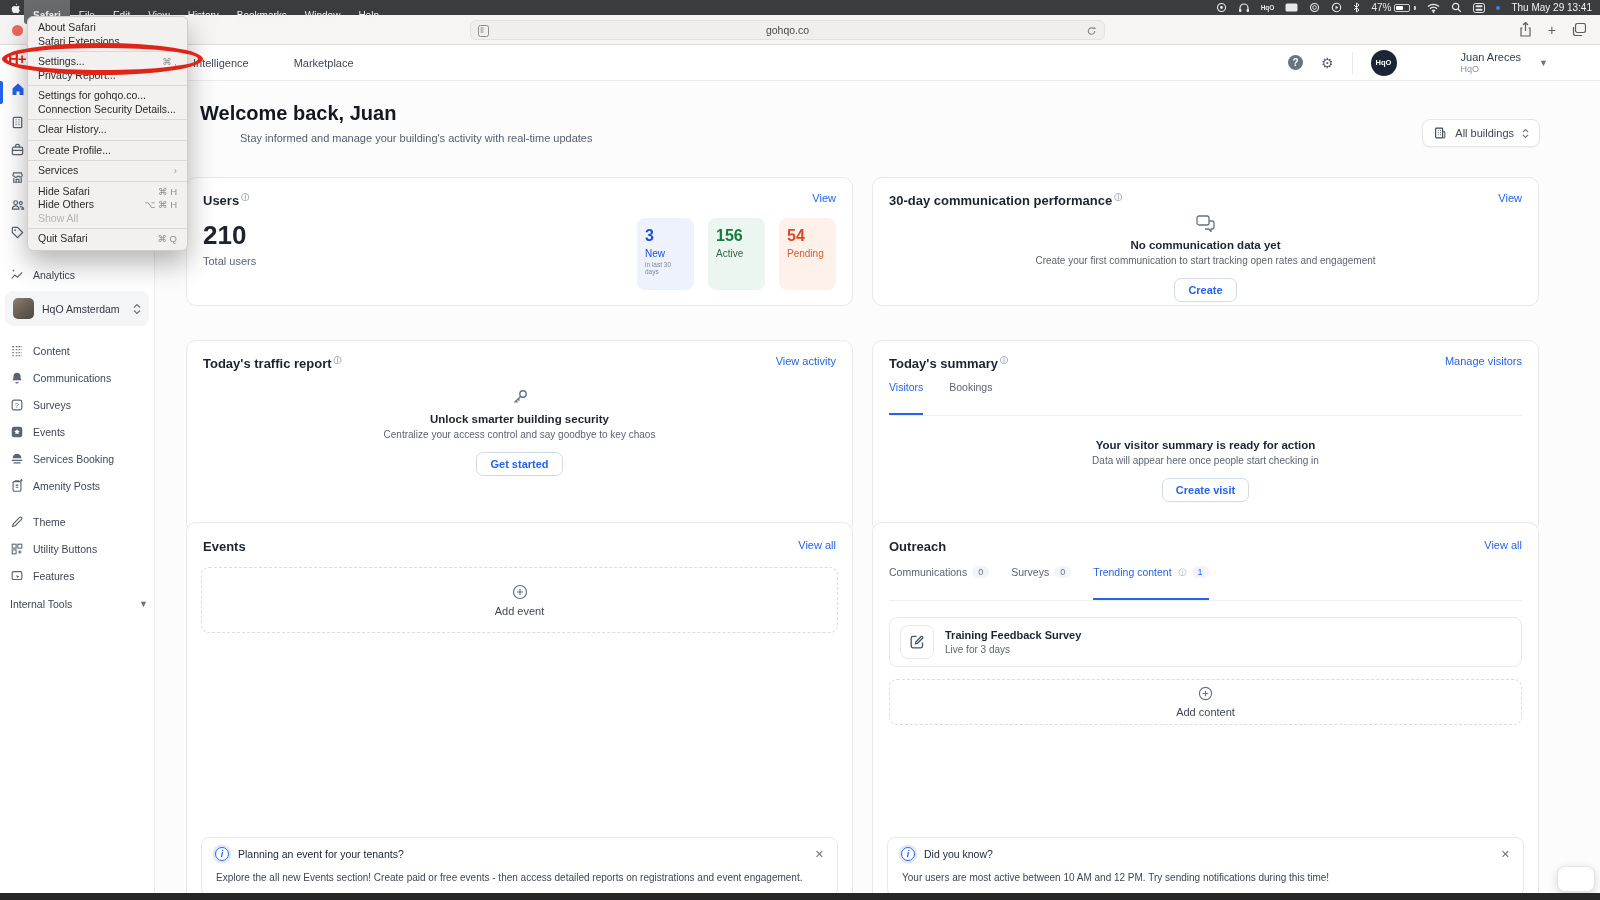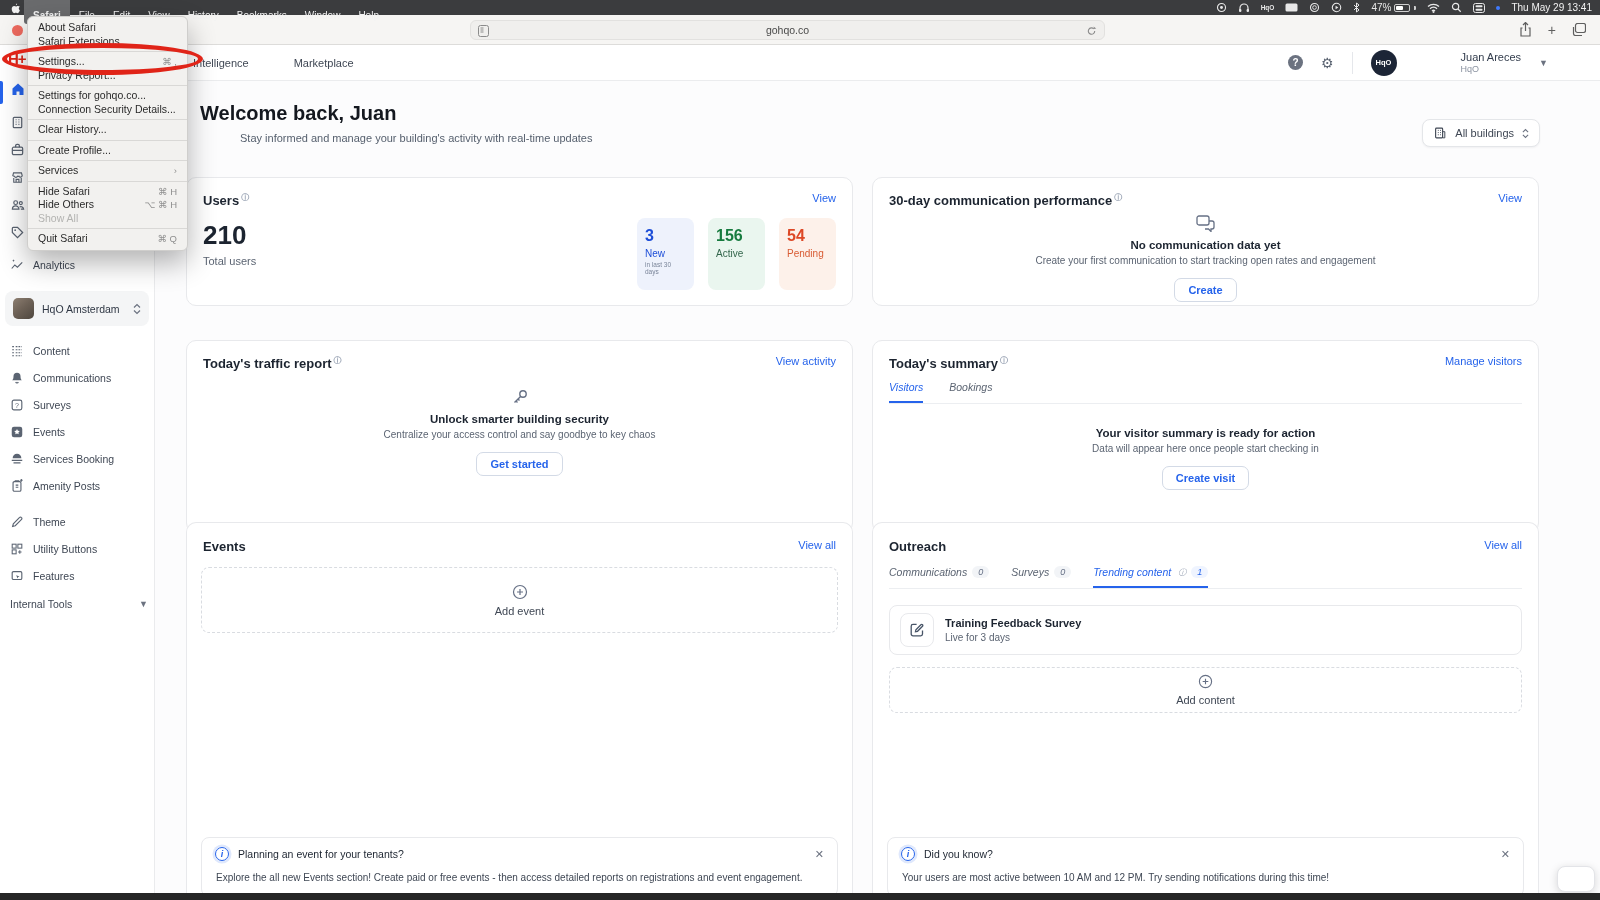--- a/index.html
+++ b/index.html
@@ -108,21 +108,21 @@
   .tile-pending { background:#fdf1ea; } .tile-pending .tv { color:#dd4826; } .tile-pending .tl { color:#d85b33; }
 
   .empty { display:flex; flex-direction:column; align-items:center; text-align:center; }
   .empty .e-ic { color:#667085; margin-top:7px; }
   .empty .e-title { font-size:11.5px; font-weight:bold; color:#1c2430; margin-top:7px; }
   .empty .e-desc { font-size:10px; color:#5b6472; margin-top:4px; }
   .btn { display:inline-block; border:1px solid #d3dae6; color:#2563eb; background:#fff; border-radius:7px;
          padding:5px 13px; font-size:11px; font-weight:bold; margin-top:12px; }
 
   .tabs { display:flex; align-items:flex-end; gap:26px; margin:10px 16px 0 16px; border-bottom:1px solid #eceef1; }
-  .tab { font-size:10.5px; color:#5b6472; padding-bottom:8px; border-bottom:2px solid transparent; display:flex; align-items:center; gap:5px; white-space:nowrap;font-style:italic; }
+  .tab { font-size:10.5px; color:#5b6472; padding-bottom:20px; border-bottom:2px solid transparent; display:flex; align-items:center; gap:5px; white-space:nowrap; }
   .tab.active { color:#2563eb; border-bottom-color:#2563eb; }
   .badge { font-size:9px; padding:1px 6px; border-radius:9px; background:#f2f4f7; color:#667085; }
   .badge.blue { background:#eff4ff; color:#2563eb; }
 
   .dashed { border:1px dashed #d9dce1; border-radius:8px; margin:13px 14px 0 14px; display:flex; flex-direction:column;
             align-items:center; justify-content:center; gap:5px; color:#3f4754; font-size:11px; }
   .plus-circle { color:#667085; }
 
   .survey-item { margin:16px 16px 0 16px; border:1px solid #e8e9ec; border-radius:8px; padding:7px 10px;
                  display:flex; align-items:center; gap:11px; }
@@ -294,21 +294,21 @@
         <path d="M2 13a3.5 3.5 0 0 1 7 0zM9.7 10.6a3 3 0 0 1 4.3 2.4h-3" fill="none" stroke="currentColor" stroke-width="1.3"></path>
       </svg>
   </span>
   <span class="rail-ic" style="top:180px;">
     <svg width="15" height="15" viewBox="0 0 16 16">
         <path d="M2.5 8V3.5A1 1 0 0 1 3.5 2.5H8l5.5 5.5-5.5 5.5z" fill="none" stroke="currentColor" stroke-width="1.3"></path>
         <circle cx="5.5" cy="5.5" r="0.9" fill="currentColor"></circle>
       </svg>
   </span>
 
-  <div class="side-item" style="top:212px;">
+  <div class="side-item" style="top:222px;">
     <span class="ic">
       <svg width="14" height="14" viewBox="0 0 16 16">
           <path d="M2 12l3.5-4 3 2.5L14 5" fill="none" stroke="currentColor" stroke-width="1.3"></path>
           <path d="M3.5 3.5l.5 1 .5-1 1-.5-1-.5-.5-1-.5 1-1 .5z" fill="currentColor"></path>
         </svg>
     </span>
     <span>Analytics</span>
   </div>
 
   <div class="bselector">

